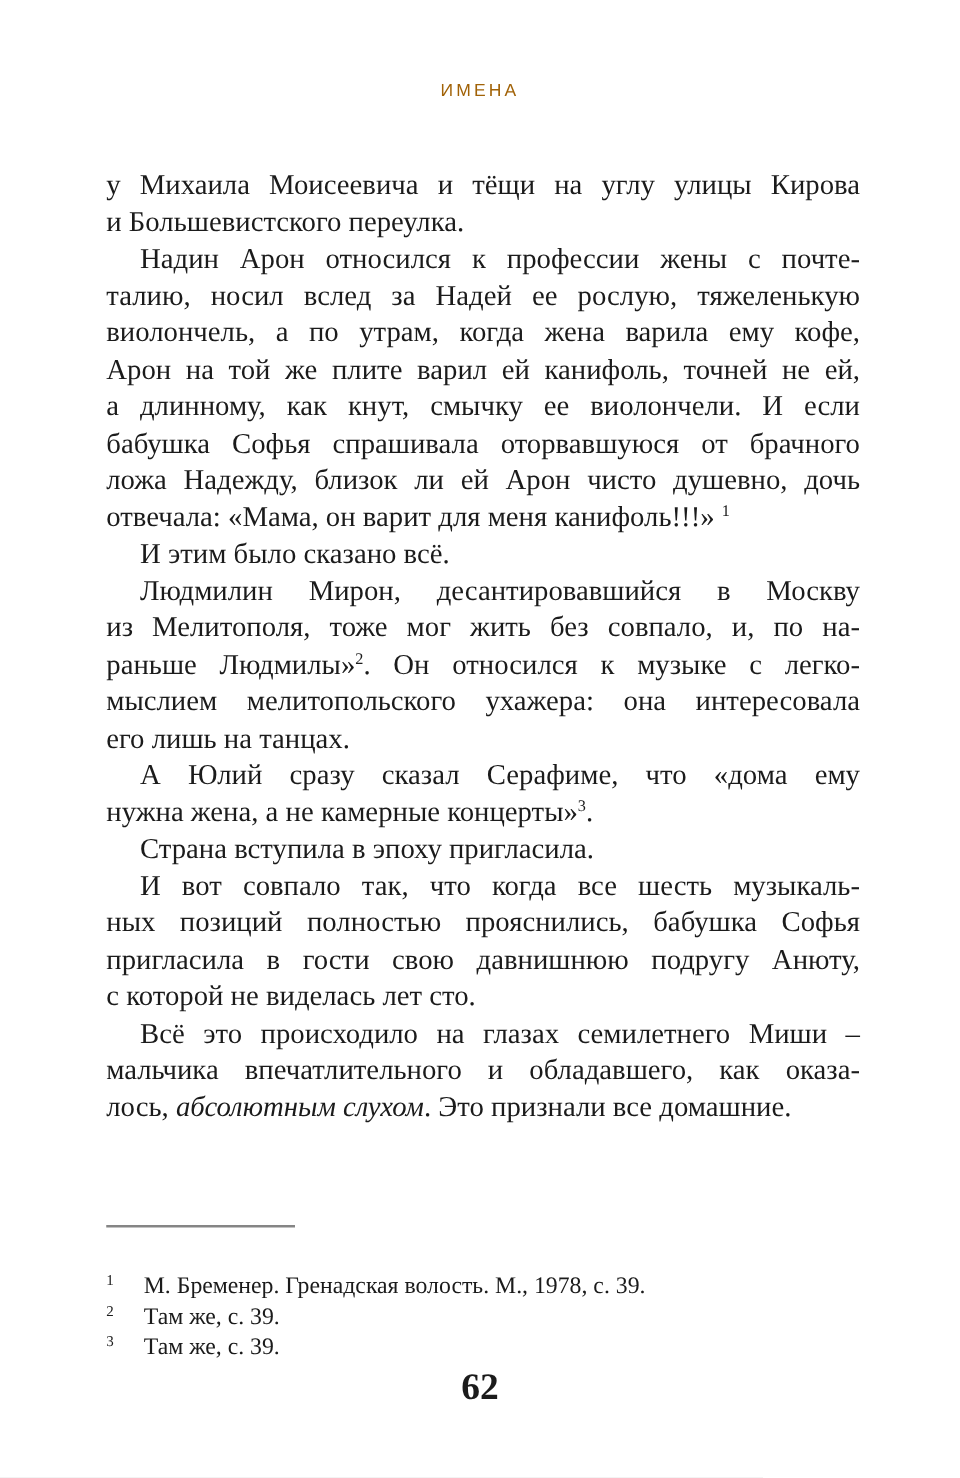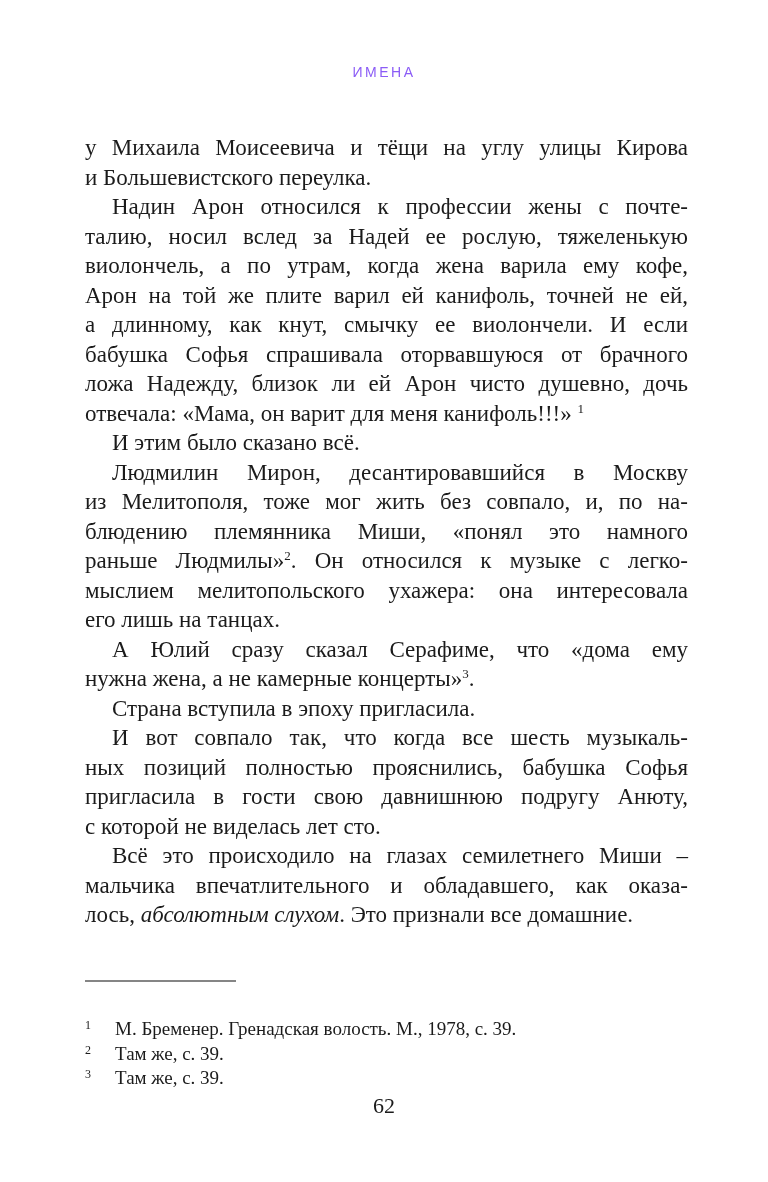--- a/index.html
+++ b/index.html
@@ -19,21 +19,21 @@
   }
   .running-head {
     position: absolute;
     top: 64px;
     left: 0;
     width: 100%;
     text-align: center;
     font-family: "Liberation Sans", "DejaVu Sans", sans-serif;
     font-size: 14px;
     letter-spacing: 2.5px;
-    color: #8b5cf6;
+    color: #a16207;
   }
   .body-text {
     position: absolute;
     top: 133px;
     left: 85px;
     width: 603px;
     font-size: 23px;
   }
   .text-line {
     height: 29.5px;
@@ -84,22 +84,23 @@
     position: relative;
     top: -6px;
   }
   .footnote-text { }
   .page-number {
     position: absolute;
     top: 1093px;
     left: 0;
     width: 100%;
     text-align: center;
-    font-size: 22px;
+    font-size: 30px;
     color: #1b1b1b;
+    font-weight: bold;
   }
 </style>
 </head>
 <body>
 
 <div class="page">
 
   <div class="running-head">ИМЕНА</div>
 
   <div class="body-text">
@@ -109,21 +110,20 @@
       <div class="text-line"><span>талию, носил вслед за Надей ее рослую, тяжеленькую</span></div>
       <div class="text-line"><span>виолончель, а по утрам, когда жена варила ему кофе,</span></div>
       <div class="text-line"><span>Арон на той же плите варил ей канифоль, точней не ей,</span></div>
       <div class="text-line"><span>а длинному, как кнут, смычку ее виолончели. И если</span></div>
       <div class="text-line"><span>бабушка Софья спрашивала оторвавшуюся от брачного</span></div>
       <div class="text-line"><span>ложа Надежду, близок ли ей Арон чисто душевно, дочь</span></div>
       <div class="text-line last"><span>отвечала: «Мама, он варит для меня канифоль!!!» </span><span class="run-sup">1</span></div>
       <div class="text-line indent last"><span>И этим было сказано всё.</span></div>
       <div class="text-line indent"><span>Людмилин Мирон, десантировавшийся в Москву</span></div>
       <div class="text-line"><span>из Мелитополя, тоже мог жить без совпало, и, по на-</span></div>
-      <div class="text-line"><span>блюдению племянника Миши, «понял это намного</span></div>
       <div class="text-line"><span>раньше Людмилы»</span><span class="run-sup">2</span><span>. Он относился к музыке с легко-</span></div>
       <div class="text-line"><span>мыслием мелитопольского ухажера: она интересовала</span></div>
       <div class="text-line last"><span>его лишь на танцах.</span></div>
       <div class="text-line indent"><span>А Юлий сразу сказал Серафиме, что «дома ему</span></div>
       <div class="text-line last"><span>нужна жена, а не камерные концерты»</span><span class="run-sup">3</span><span>.</span></div>
       <div class="text-line indent last"><span>Страна вступила в эпоху пригласила.</span></div>
       <div class="text-line indent"><span>И вот совпало так, что когда все шесть музыкаль-</span></div>
       <div class="text-line"><span>ных позиций полностью прояснились, бабушка Софья</span></div>
       <div class="text-line"><span>пригласила в гости свою давнишнюю подругу Анюту,</span></div>
       <div class="text-line last"><span>с которой не виделась лет сто.</span></div>

